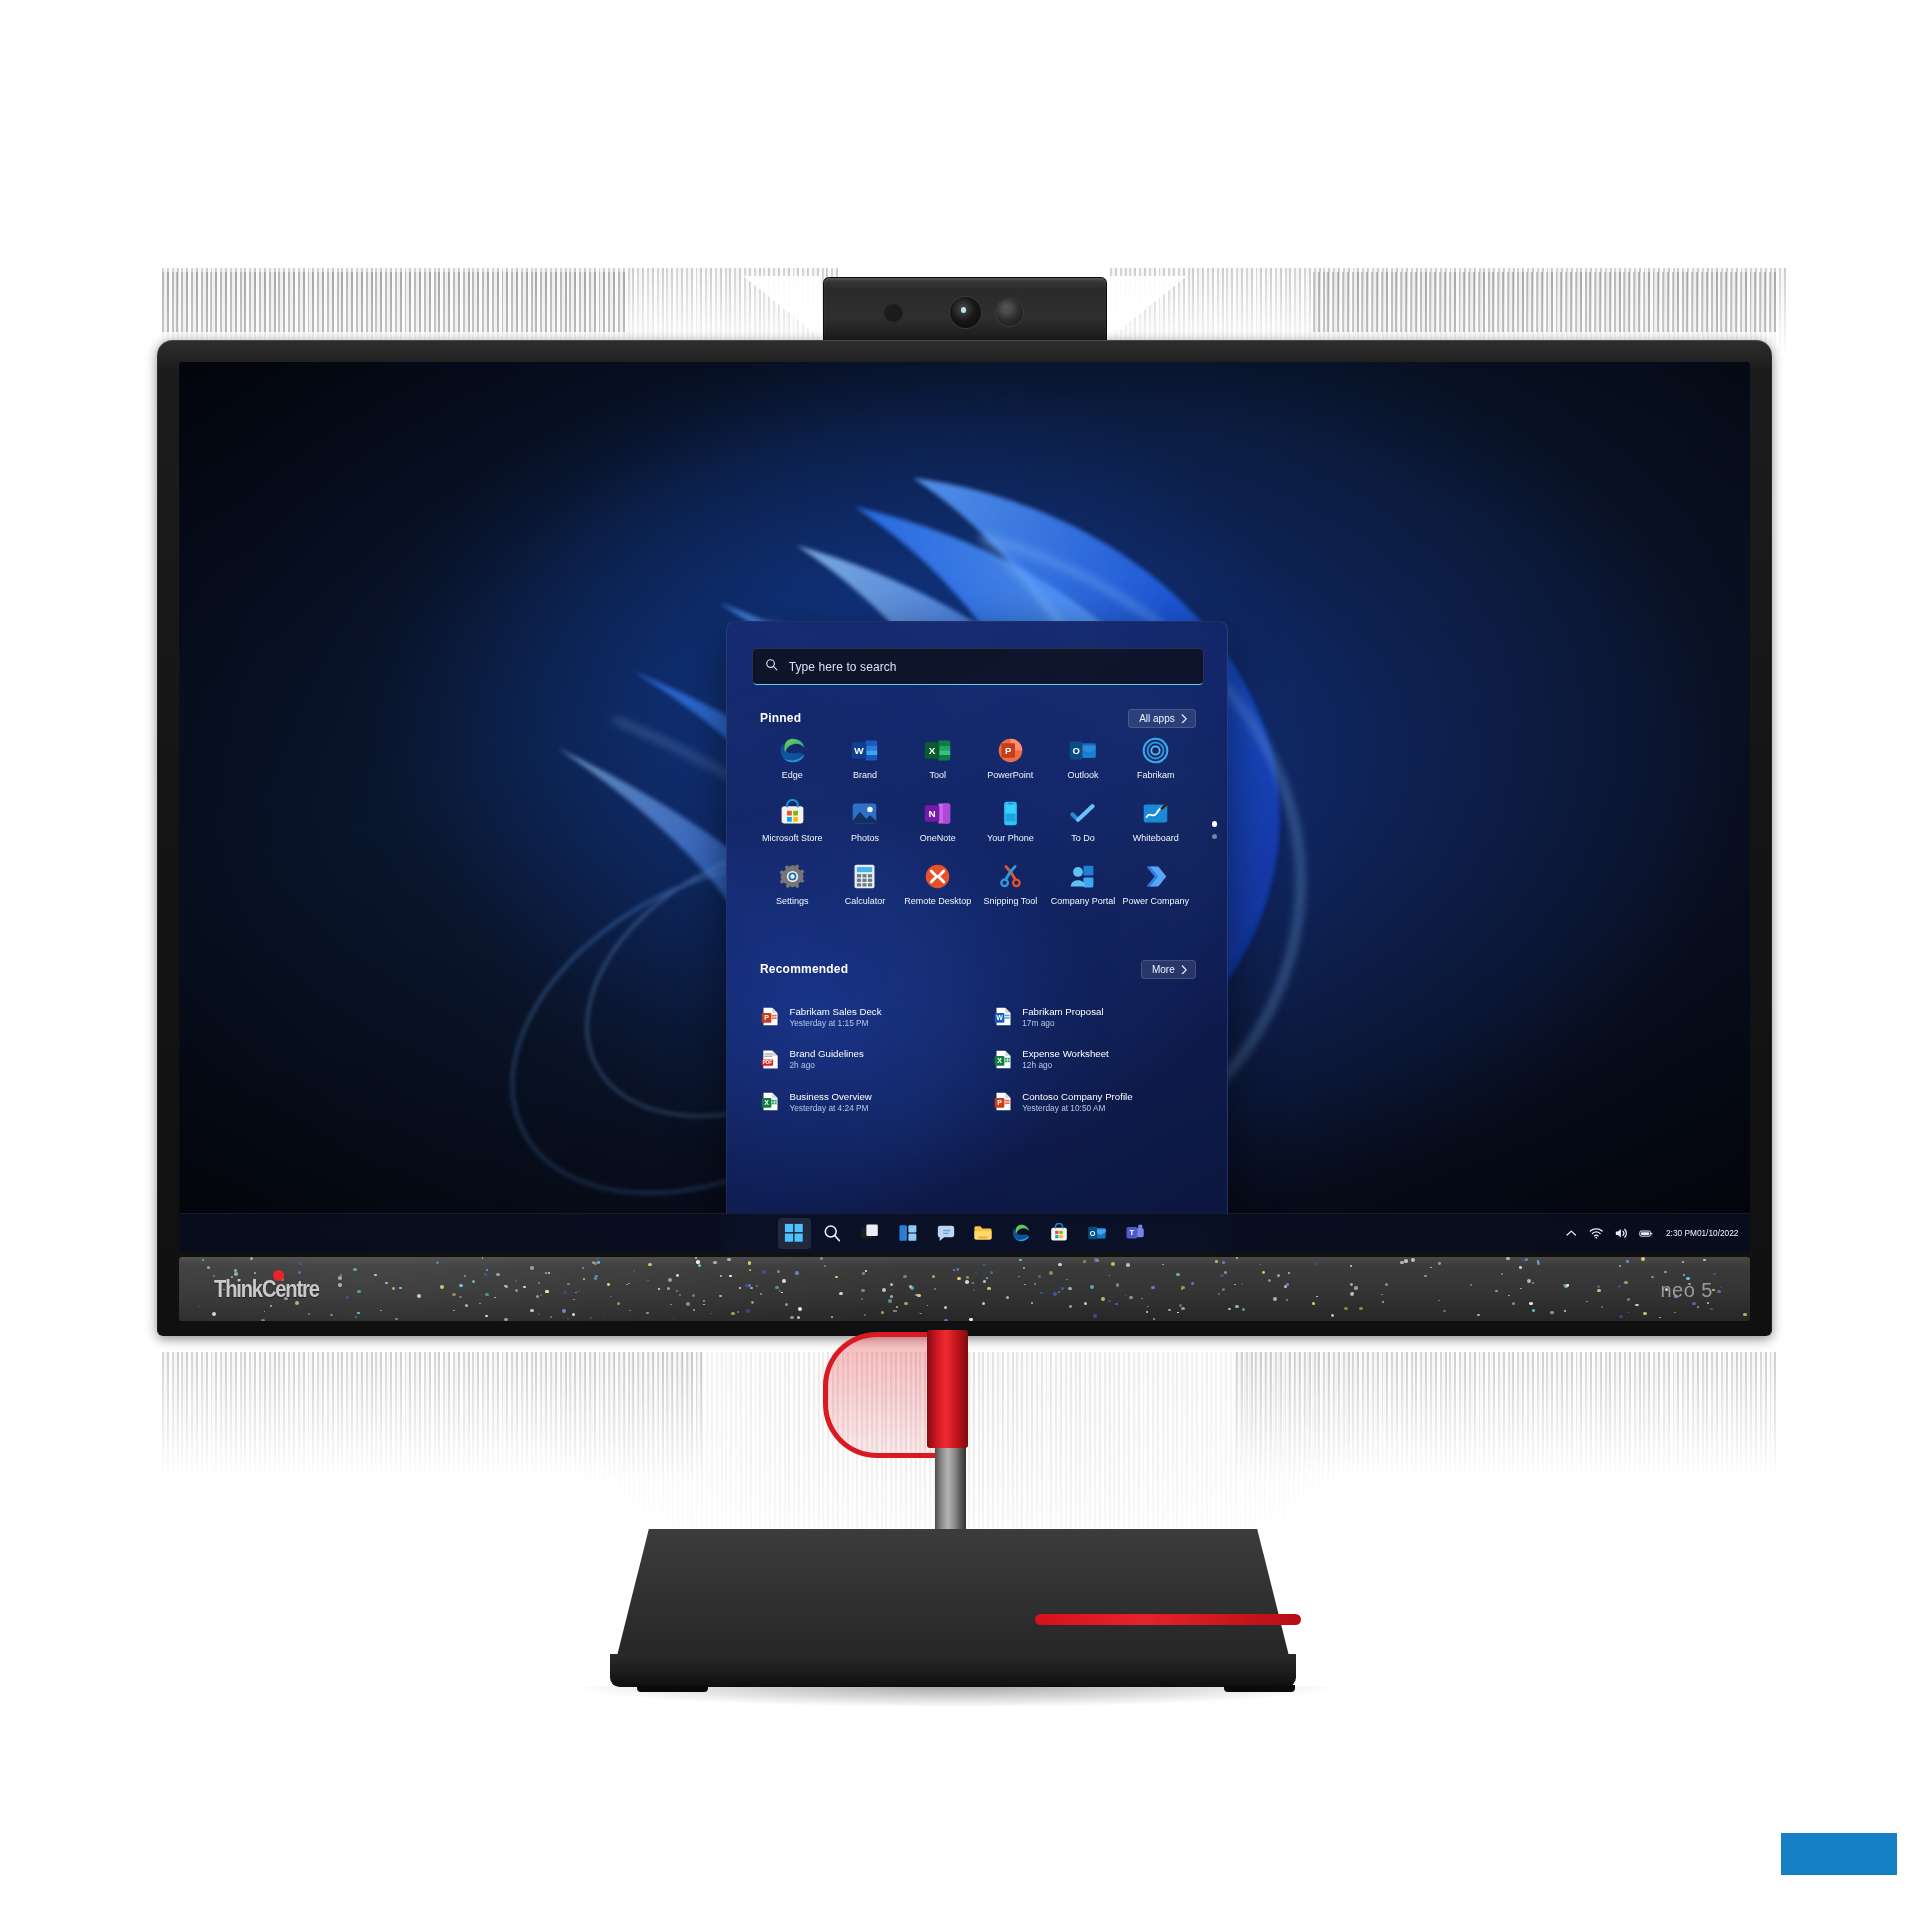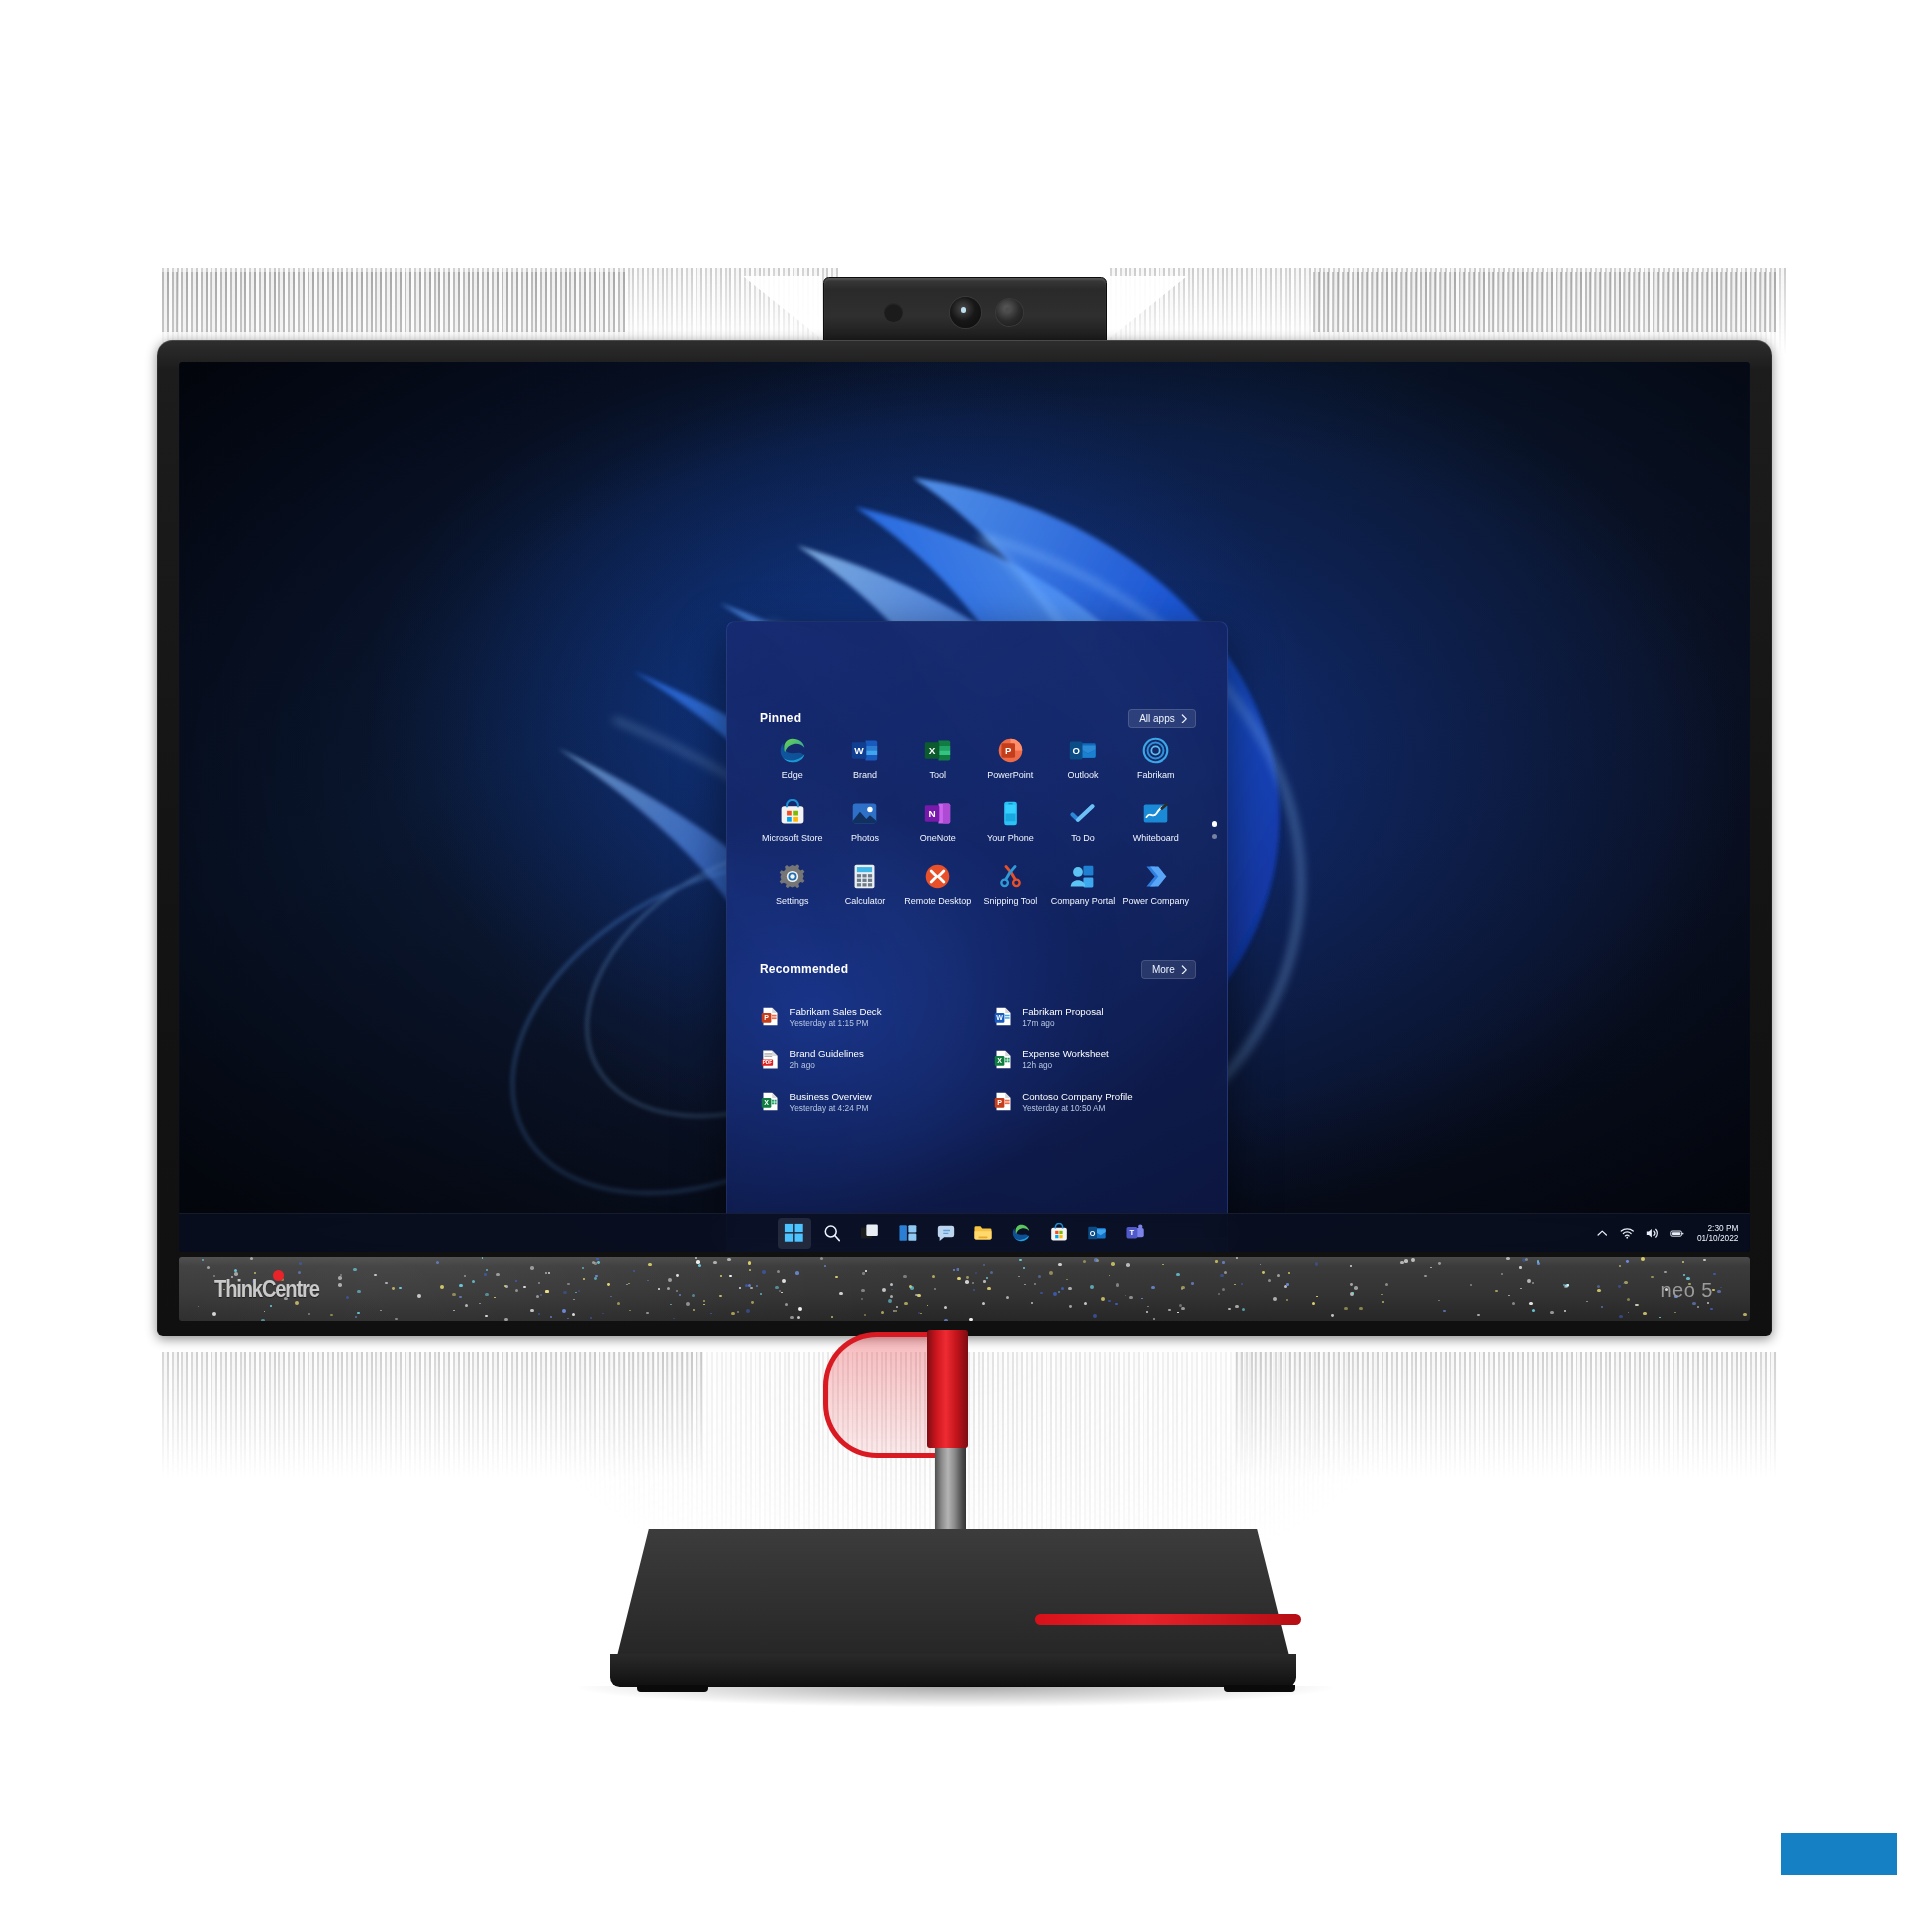--- a/index.html
+++ b/index.html
@@ -186,21 +186,21 @@
     display: flex; align-items: center; justify-content: center;
   }
   .tb-center { display: flex; align-items: center; gap: 4.8px; }
   .tb-btn { width: 33px; height: 31px; border-radius: 3.9px;
             display: flex; align-items: center; justify-content: center; }
   .tb-btn.active { background: rgba(255,255,255,.10); }
   .tb-btn svg, .tb-btn .ic { width: 20px; height: 20px; display: block; }
   #tray { position: absolute; right: 11.6px; top: 0; height: 39px;
           display: flex; align-items: center; gap: 10.6px; }
   .tray-ic { width: 14.5px; height: 14.5px; display: block; }
-  .clock { display: flex; flex-direction: column; align-items: flex-end;
+  .clock { display: flex; flex-direction: row; align-items: flex-end;
            line-height: 1.18; color: #eef3ff; font-size: 8.3px; margin-left: 1.9px; }
 
   
   #speakerbar {
     position: absolute; left: 22px; bottom: 15.4px; width: 1571px; height: 64px;
     border-radius: 2.9px;
     background:
       radial-gradient(circle at 12% 30%, rgba(255,255,255,.06), rgba(0,0,0,0) 40%),
       linear-gradient(180deg, #4a4a4a 0%, #3b3b3b 14%, #343434 55%, #272727 100%);
     overflow: hidden;
@@ -356,20 +356,29 @@
             <ellipse cx="560" cy="690" rx="230" ry="150" fill="none" stroke="#63a9ff" stroke-width="3" transform="rotate(-28 560 690)"></ellipse>
             <ellipse cx="600" cy="640" rx="190" ry="124" fill="none" stroke="#8cc5ff" stroke-width="2.4" transform="rotate(-28 600 640)"></ellipse>
           </g>
 
           <rect x="0" y="0" width="1627" height="922" fill="url(#vig)"></rect>
         </svg>
       </div>
 
       <div id="startmenu">
 
+        <div class="sm-search">
+          <span>
+            <svg width="13.5" height="13.5" viewBox="0 0 16 16" fill="none">
+              <circle cx="6.6" cy="6.6" r="4.5" stroke="#cfe6ff" stroke-width="1.4"></circle>
+              <line x1="10" y1="10" x2="14" y2="14" stroke="#cfe6ff" stroke-width="1.4" stroke-linecap="round"></line>
+            </svg>
+          </span>
+          <span class="ph">Type here to search</span>
+        </div>
 
         <div class="sec-head" style="top:87px">
           <span class="sec-title">Pinned</span>
           <span class="pill">
             <span>All apps</span>
             <svg width="6.8" height="9.7" viewBox="0 0 7 10">
               <path d="M1.4 1 L5.4 5 L1.4 9" stroke="#eaf1ff" stroke-width="1.3" fill="none" stroke-linecap="round" stroke-linejoin="round"></path>
             </svg>
           </span>
         </div>

